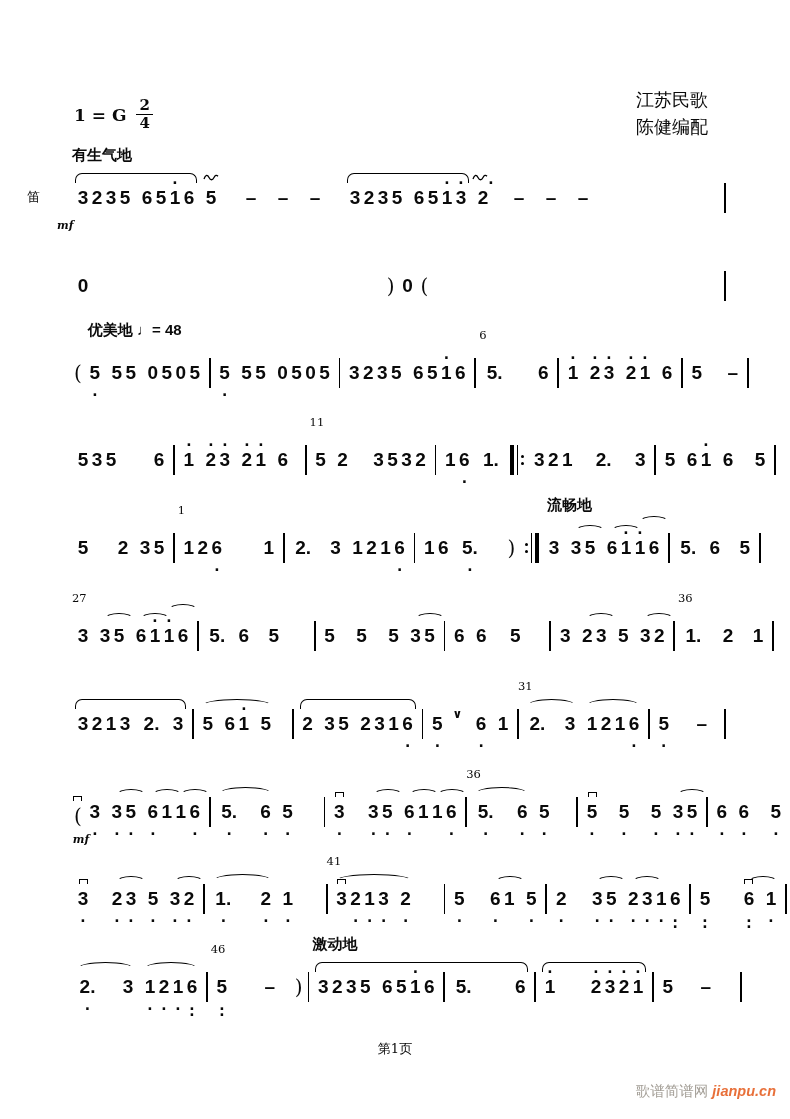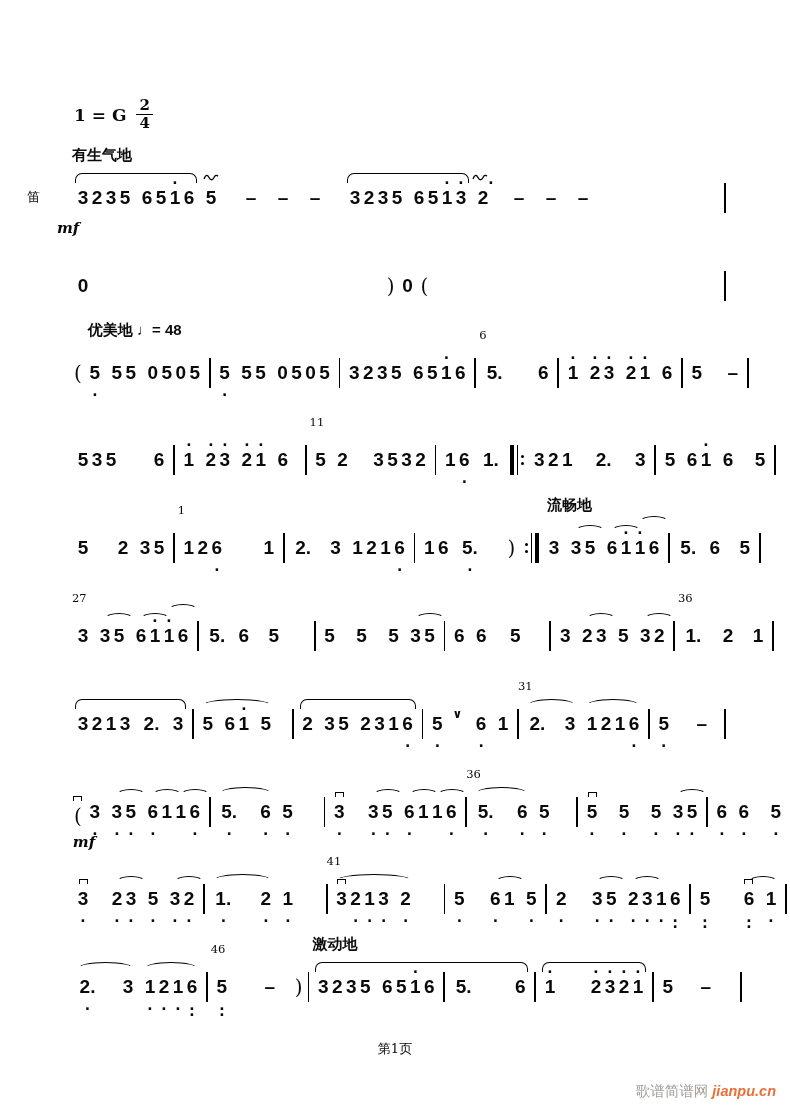--- a/index.html
+++ b/index.html
@@ -38,31 +38,35 @@
   .tok{font-size:20px;align-self:center;margin:0 2px;font-family:"DejaVu Serif",serif;}
   .tokwrap{display:inline-flex;flex-direction:column;align-items:center;align-self:center;}
   .breath{font-family:"DejaVu Sans",sans-serif;font-weight:bold;font-size:12px;align-self:flex-start;margin-top:11px;}
   .rpt{display:flex;align-items:center;gap:2.5px;margin:0 4px;align-self:center;}
   .rpt .thick{width:4px;height:30px;background:#000;}
   .rpt .thin{width:1.6px;height:30px;background:#000;}
   .rdots{display:flex;flex-direction:column;gap:4px;}
   .rdots i{width:3.2px;height:3.2px;border-radius:50%;background:#000;}
   .labm{position:absolute;bottom:100%;margin-bottom:5px;left:0;white-space:nowrap;font-family:"Liberation Sans",sans-serif;font-weight:bold;font-size:15px;}
   .numm{position:absolute;bottom:100%;margin-bottom:3px;left:-4px;font-size:11.5px;font-family:"DejaVu Serif",serif;font-weight:normal;}
-  .subm{position:absolute;top:100%;margin-top:-8px;left:-15px;font-style:italic;font-weight:bold;font-size:15px;font-family:"DejaVu Serif",serif;white-space:nowrap;}
+  .subm{position:absolute;top:100%;margin-top:-8px;left:-15px;font-style:italic;font-weight:bold;font-size:11px;font-family:"DejaVu Serif",serif;white-space:nowrap;}
   
   .pageno{position:absolute;top:1040px;left:0;width:100%;text-align:center;font-size:13px;}
   .watermark{position:absolute;top:1082px;right:14px;font-size:14.5px;font-family:"Liberation Sans",sans-serif;}
   .wm-site{color:#a39e96;}
   .wm-brand{font-style:italic;font-weight:bold;}
 </style>
 </head>
 <body>
 
 <div class="page">
+  <div class="credits">
+    <div>江苏民歌</div>
+    <div>陈健编配</div>
+  </div>
   <div class="keysig">
     <span>1 = G</span>
     <span class="frac">
       <span class="fn">2</span>
       <span class="fd">4</span>
     </span>
   </div>
   <div class="instr">笛</div>
 
   <div id="score">

